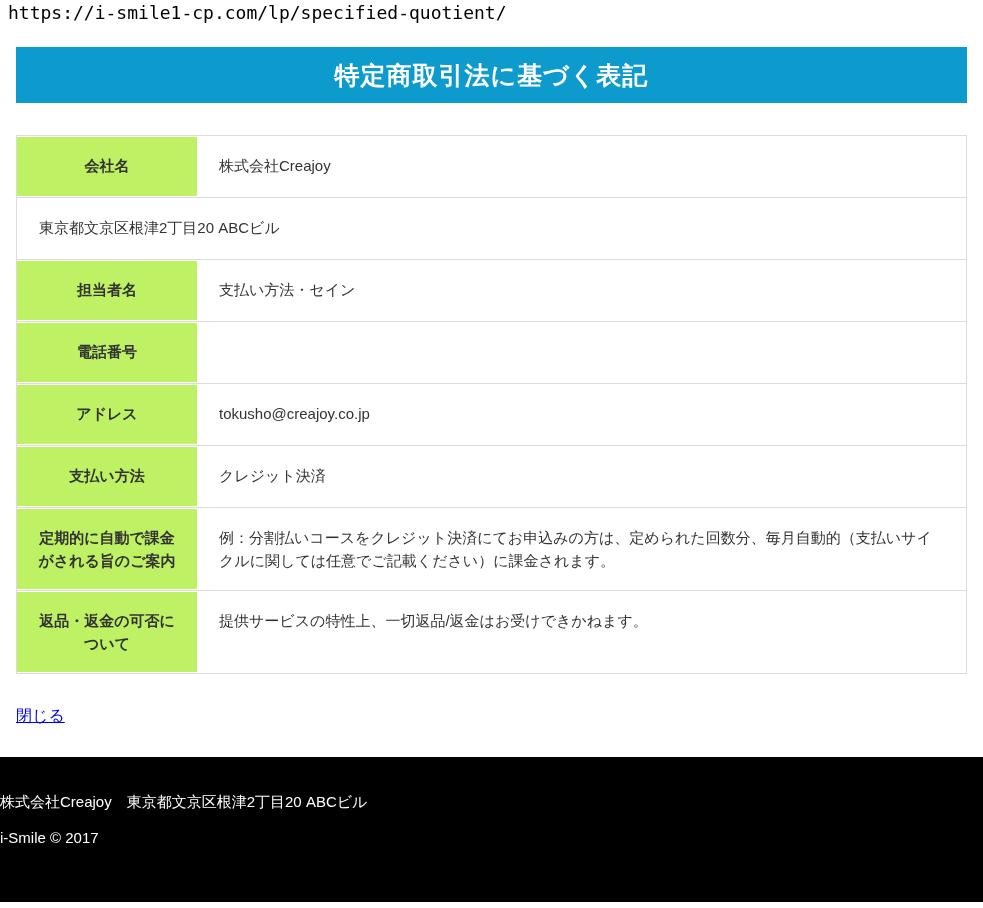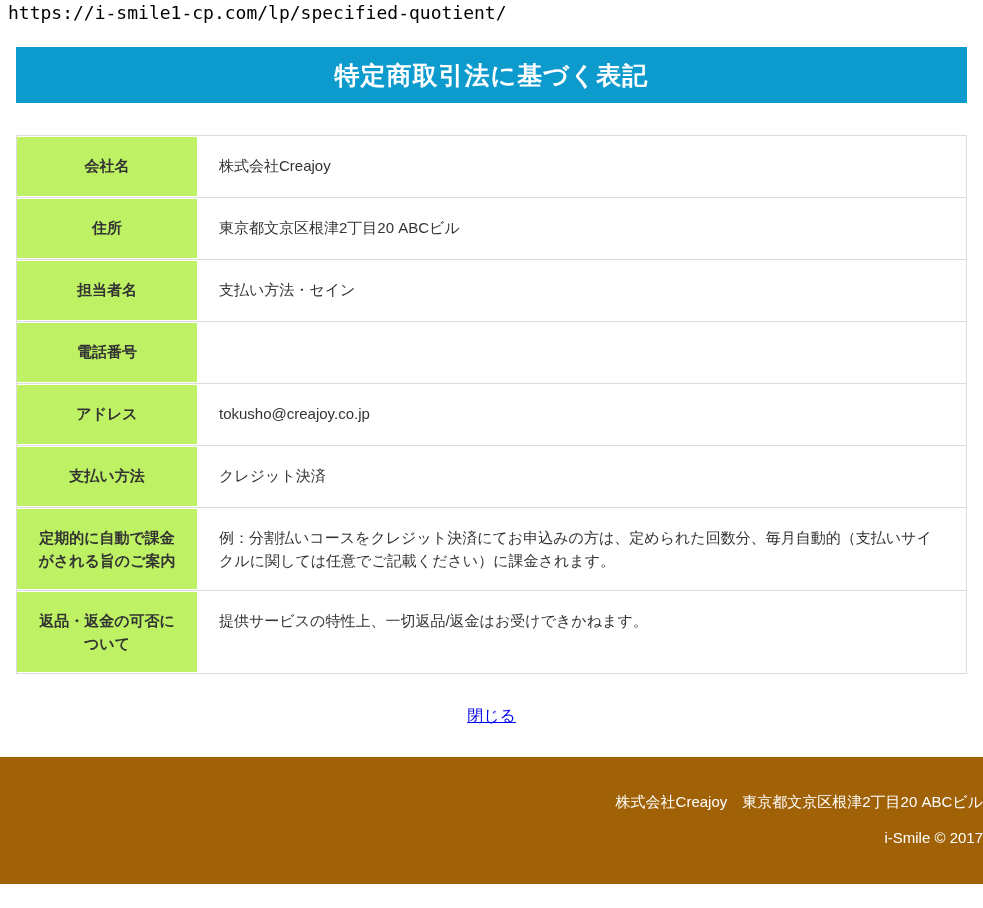--- a/index.html
+++ b/index.html
@@ -63,35 +63,34 @@
   .value-cell {
     flex: 1 1 auto;
     display: flex;
     align-items: flex-start;
     font-size: 15px;
     line-height: 23px;
     padding: 18px 20px 18px 22px;
   }
   .close-wrap {
     margin-top: 32px;
-    text-align: center;
   }
   .close-link {
     color: #0000ee;
     font-size: 16px;
     text-decoration: underline;
     cursor: pointer;
   }
   .footer {
     margin-top: 30px;
     width: 983px;
-    background: #a16207;
+    background: #000000;
     color: #ffffff;
-    text-align: right;
-    padding: 33px 0 34px 0;
+    text-align: left;
+    padding: 33px 0 52px 0;
   }
   .footer p {
     font-size: 15px;
     line-height: 24px;
   }
   .footer .f-line1 { margin-bottom: 12px; }
 </style>
 </head>
 <body>
 
@@ -108,23 +107,20 @@
   <div class="disclosure-table" id="disclosure-table">
       <div class="t-row">
         <div class="label-cell">
           <div>会社名</div>
         </div>
         <div class="value-cell">
           <div>株式会社Creajoy</div>
         </div>
       </div>
       <div class="t-row">
-        <div class="label-cell">
-          <div>住所</div>
-        </div>
         <div class="value-cell">
           <div>東京都文京区根津2丁目20 ABCビル</div>
         </div>
       </div>
       <div class="t-row">
         <div class="label-cell">
           <div>担当者名</div>
         </div>
         <div class="value-cell">
           <div>支払い方法・セイン</div>

